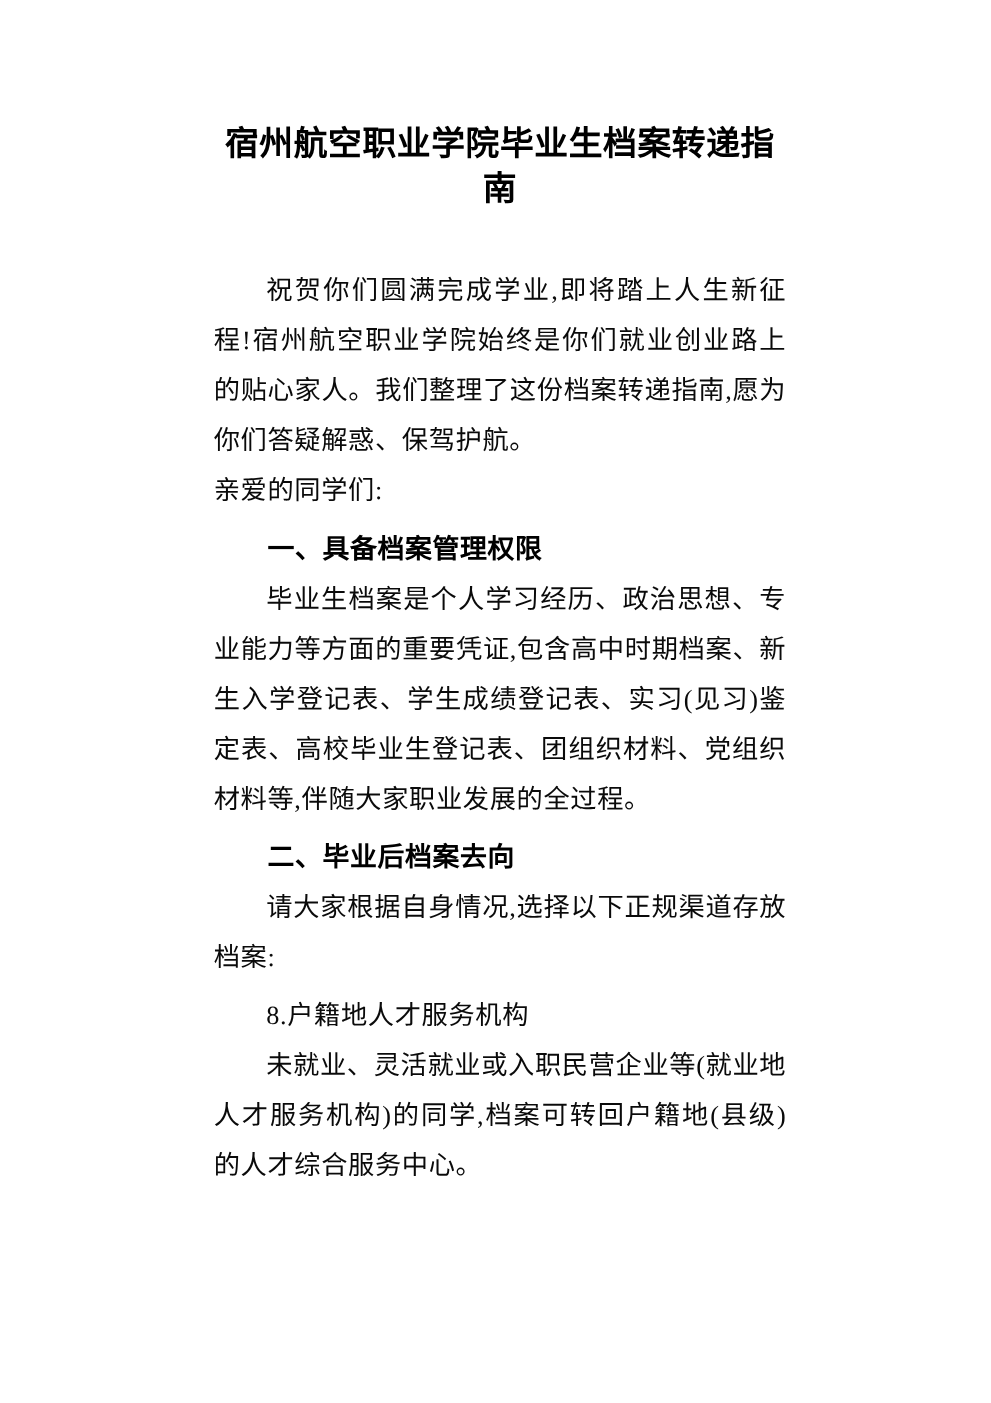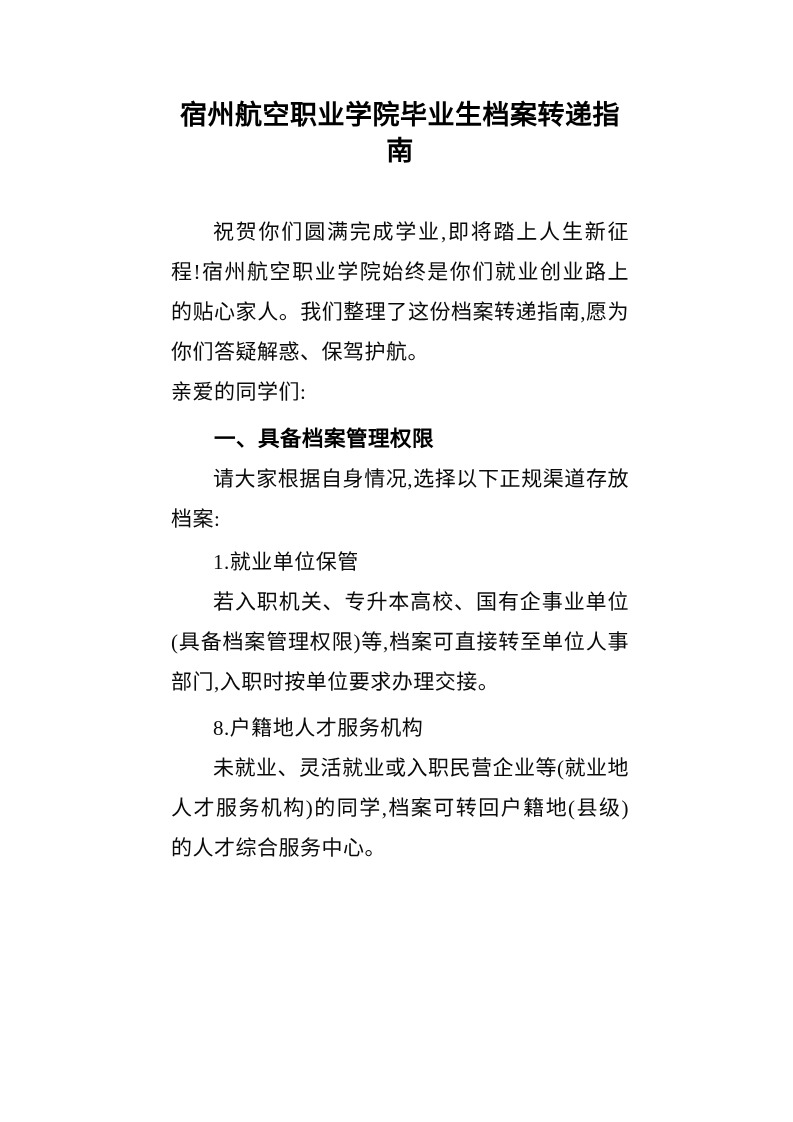--- a/index.html
+++ b/index.html
@@ -69,28 +69,26 @@
 <div class="page">
 
   <h1 class="doc-title">宿州航空职业学院毕业生档案转递指南</h1>
 
   <p class="body-text para">祝贺你们圆满完成学业,即将踏上人生新征程!宿州航空职业学院始终是你们就业创业路上的贴心家人。我们整理了这份档案转递指南,愿为你们答疑解惑、保驾护航。</p>
 
   <p class="body-text salutation">亲爱的同学们:</p>
 
   <h2 class="section-heading">一、具备档案管理权限</h2>
 
+  <p class="body-text para">毕业生档案是个人学习经历、政治思想、专业能力等方面的重要凭证,包含高中时期档案、新生入学登记表、学生成绩登记表、实习(见习)鉴定表、高校毕业生登记表、团组织材料、党组织材料等,伴随大家职业发展的全过程。</p>
 
+  <h2 class="section-heading">二、毕业后档案去向</h2>
 
   <p class="body-text para">请大家根据自身情况,选择以下正规渠道存放档案:</p>
 
-  <div>
-    <p class="body-text item-label first">1.就业单位保管</p>
-    <p class="body-text para">若入职机关、专升本高校、国有企事业单位(具备档案管理权限)等,档案可直接转至单位人事部门,入职时按单位要求办理交接。</p>
-  </div>
 
   <div>
     <p class="body-text item-label">8.户籍地人才服务机构</p>
     <p class="body-text para">未就业、灵活就业或入职民营企业等(就业地人才服务机构)的同学,档案可转回户籍地(县级)的人才综合服务中心。</p>
   </div>
 
 
 </div>
 
 </body></html>

